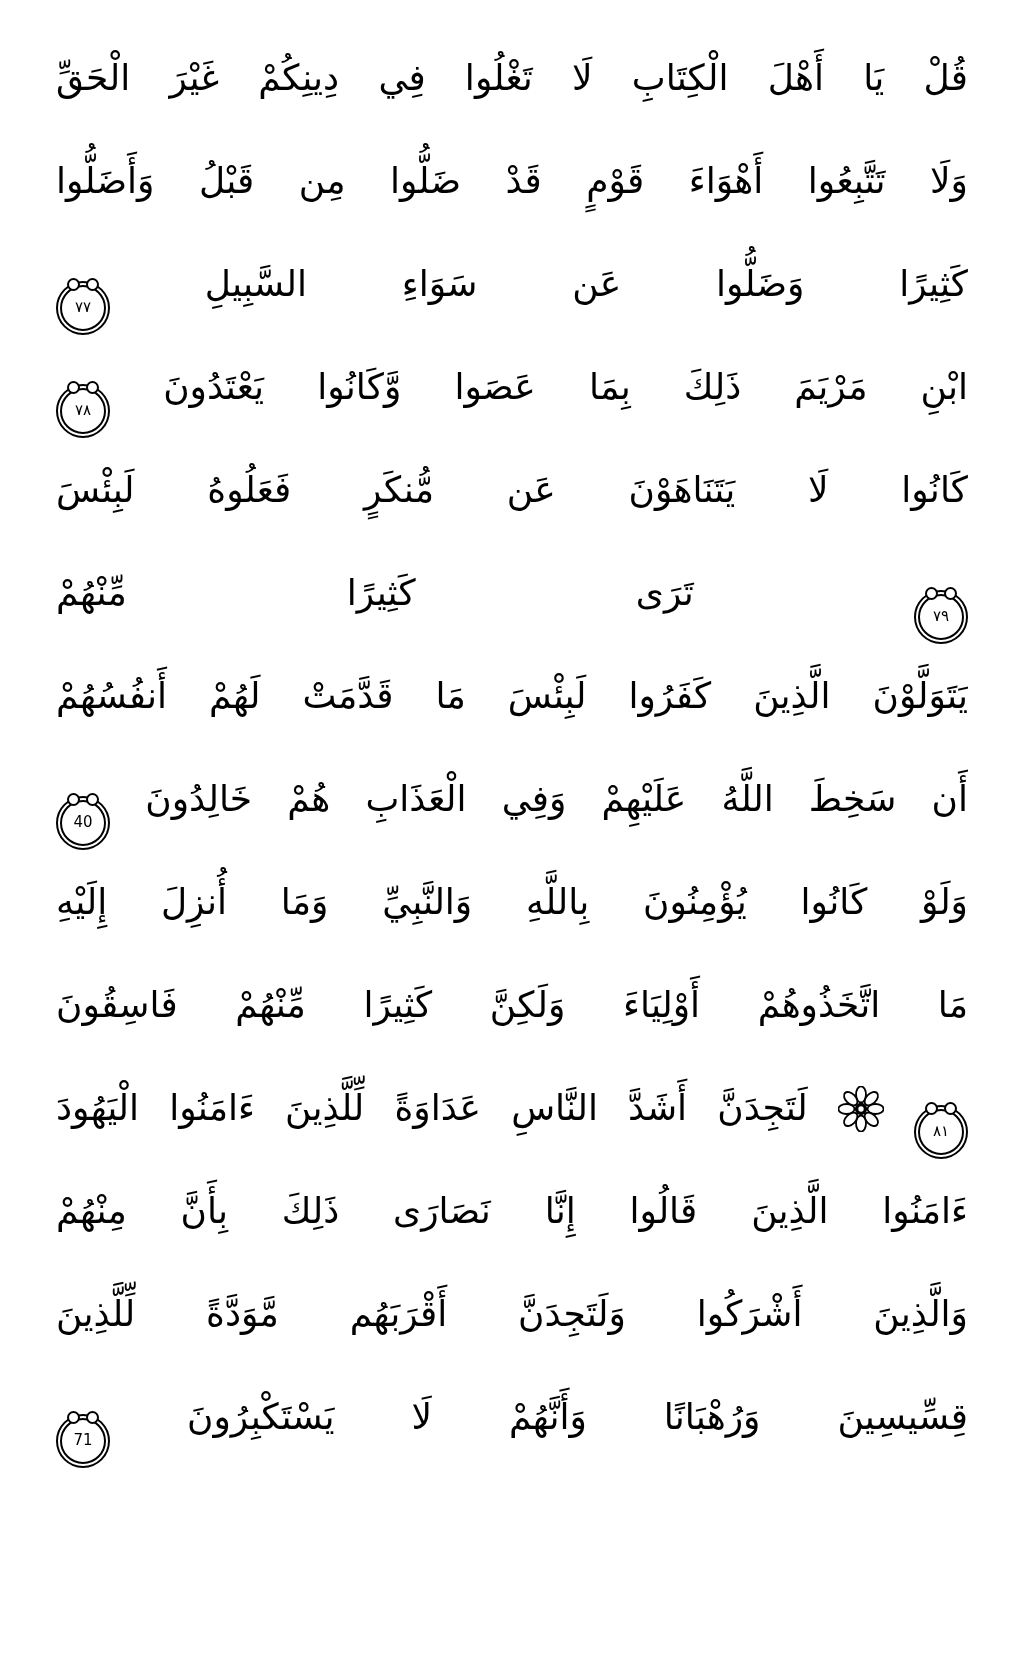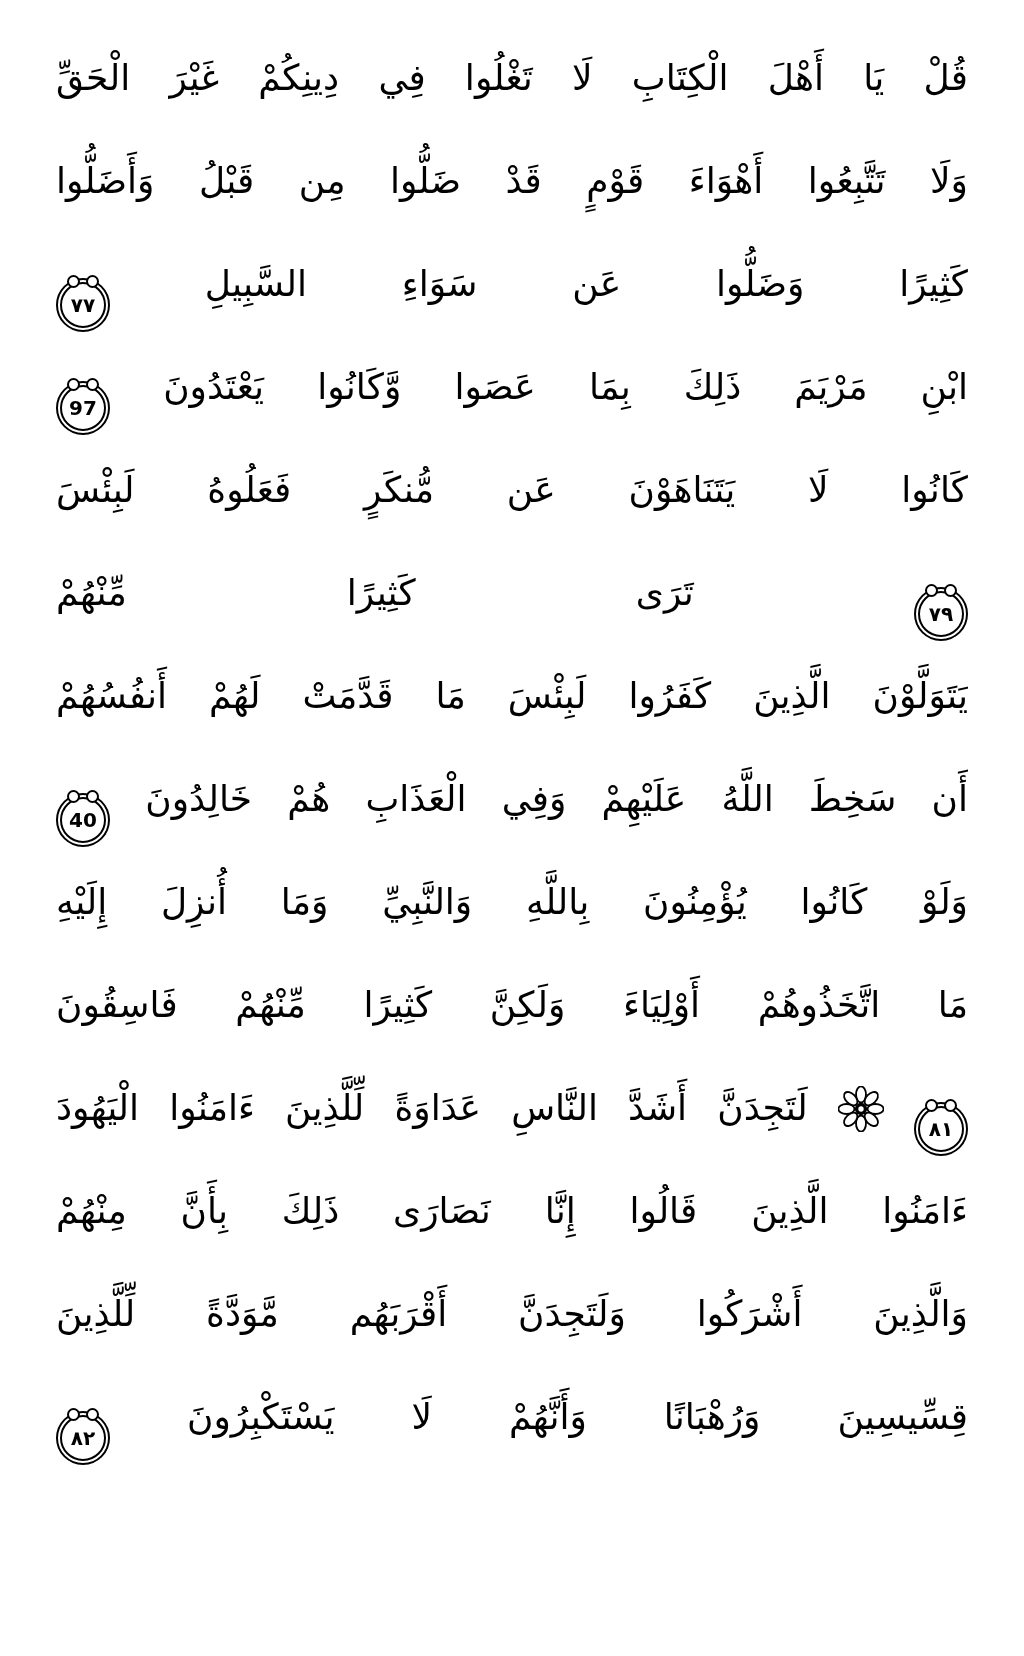--- a/index.html
+++ b/index.html
@@ -55,22 +55,22 @@
     width: 13px;
     height: 13px;
     box-sizing: border-box;
     border: 2px solid #000000;
     border-radius: 50%;
     background: #ffffff;
   }
   .marker::before { right: 5px; }
   .marker::after  { left: 5px; }
   .num {
-    font-size: 20px;
-    font-weight: bold;
+    font-size: 15px;
+    font-weight: normal;
     line-height: 1;
     direction: rtl;
     unicode-bidi: plaintext;
   }
   .rosette {
     vertical-align: -12px;
   }
 </style>
 </head>
 <body>
@@ -90,21 +90,21 @@
       <span class="t">كَثِيرًا وَضَلُّوا عَن سَوَاءِ السَّبِيلِ</span>
       <span class="marker">
           <span class="num">٧٧</span>
         </span>
     </div>
 
 
     <div class="line">
       <span class="t">ابْنِ مَرْيَمَ ذَلِكَ بِمَا عَصَوا وَّكَانُوا يَعْتَدُونَ</span>
       <span class="marker">
-          <span class="num">97</span>
+          <span class="num">٧٨</span>
         </span>
     </div>
 
     <div class="line">
       <span class="t">كَانُوا لَا يَتَنَاهَوْنَ عَن مُّنكَرٍ فَعَلُوهُ لَبِئْسَ</span>
     </div>
 
     <div class="line">
       <span class="marker">
           <span class="num">٧٩</span>
@@ -156,18 +156,18 @@
       <span class="t">ءَامَنُوا الَّذِينَ قَالُوا إِنَّا نَصَارَى ذَلِكَ بِأَنَّ مِنْهُمْ</span>
     </div>
 
     <div class="line">
       <span class="t">وَالَّذِينَ أَشْرَكُوا وَلَتَجِدَنَّ أَقْرَبَهُم مَّوَدَّةً لِّلَّذِينَ</span>
     </div>
 
     <div class="line">
       <span class="t">قِسِّيسِينَ وَرُهْبَانًا وَأَنَّهُمْ لَا يَسْتَكْبِرُونَ</span>
       <span class="marker">
-          <span class="num">٨٢</span>
+          <span class="num">71</span>
         </span>
     </div>
 
   </div>
 </div>
 
 </body></html>

